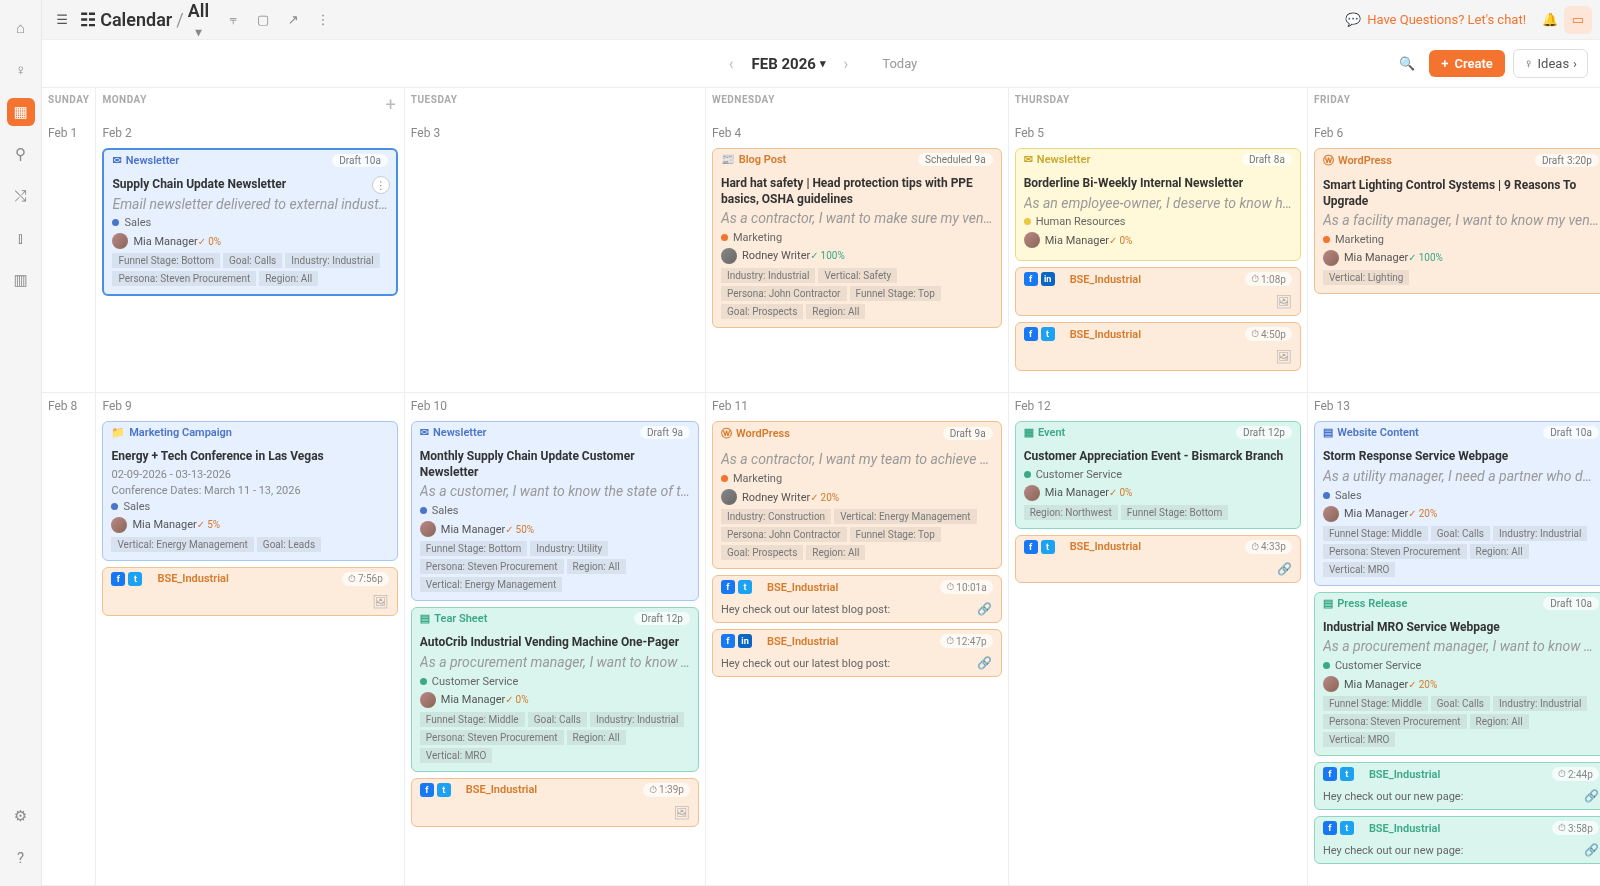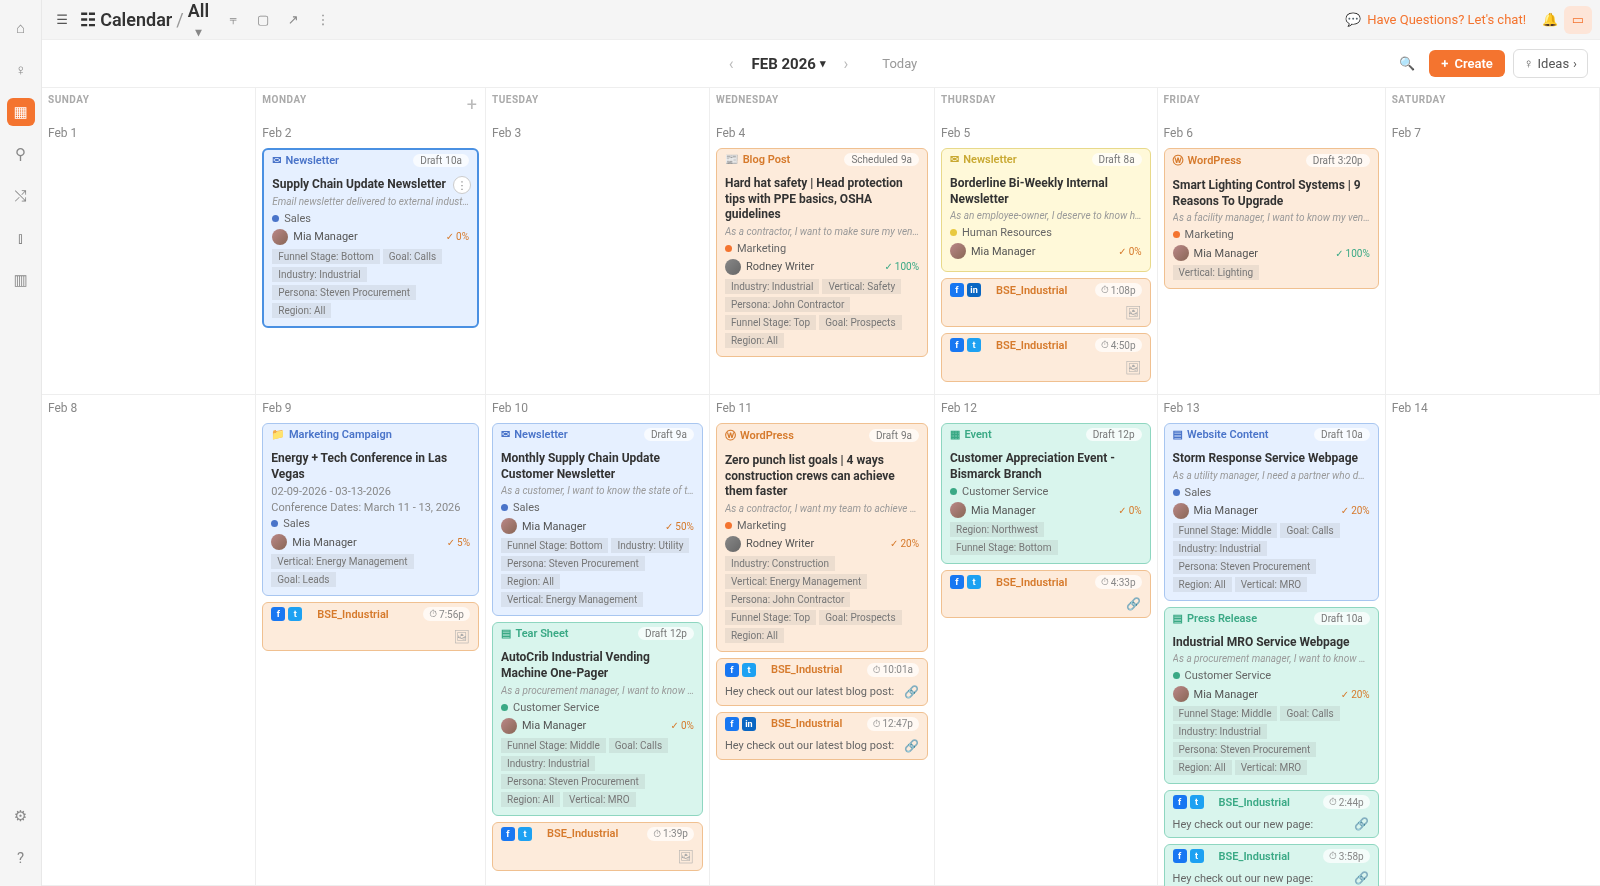--- a/index.html
+++ b/index.html
@@ -47,28 +47,28 @@
 .card-head { display: flex; align-items: center; justify-content: space-between; padding: 4px 8px; font-size: 11px; }
 .card-type { display: flex; align-items: center; gap: 4px; font-weight: 600; }
 .card-type .ic { font-size: 11px; }
 .type-blue { color: #4a74c9; }
 .type-orange { color: #d67a2c; }
 .type-yellow { color: #c9a932; }
 .type-teal { color: #3aa985; }
 .status-pill { background: rgba(255,255,255,0.7); border-radius: 10px; padding: 1px 7px; font-size: 10px; color: #777; display: flex; gap: 3px; }
 .card-body { padding: 6px 8px 8px; }
 .card-title { font-weight: 700; color: #333; line-height: 1.3; margin-bottom: 3px; }
-.card-desc { font-style: italic; color: #999; font-size: 10px; line-height: 1.2; margin-bottom: 4px; white-space: nowrap; overflow: hidden; text-overflow: ellipsis; }
+.card-desc { font-style: italic; color: #999; font-size: 14px; line-height: 1.2; margin-bottom: 4px; white-space: nowrap; overflow: hidden; text-overflow: ellipsis; }
 .card-camp { display: flex; align-items: center; gap: 5px; font-size: 11px; color: #666; margin-bottom: 4px; }
 .dot { width: 7px; height: 7px; border-radius: 50%; display: inline-block; }
 .dot-blue { background: #4a74c9; }
 .dot-orange { background: #f4742f; }
 .dot-yellow { background: #e8c940; }
 .dot-teal { background: #3aa985; }
-.assignee-row { display: flex; align-items: center; justify-content: space-between; margin-bottom: 4px; }
+.assignee-row { display: flex; align-items: center; justify-content: flex-start; margin-bottom: 4px; }
 .assignee { display: flex; align-items: center; gap: 5px; font-size: 11px; color: #555; }
 .avatar { width: 16px; height: 16px; border-radius: 50%; background: linear-gradient(135deg,#b88,#865); }
 .avatar2 { width: 16px; height: 16px; border-radius: 50%; background: linear-gradient(135deg,#888,#666); }
 .progress { color: #d67a2c; font-size: 10px; display: flex; align-items: center; gap: 2px; }
 .progress.green { color: #3aa985; }
 .tags { display: flex; flex-wrap: wrap; gap: 3px; }
 .tag { background: rgba(140,140,140,0.15); border-radius: 0; padding: 2px 6px; font-size: 10px; color: #777; }
 .more-dots { position: absolute; right: 6px; top: 26px; width: 18px; height: 18px; border-radius: 50%; border: 1px solid #ccc; background: #fff; display: flex; align-items: center; justify-content: center; font-size: 11px; color: #888; cursor: pointer; }
 .social-card { border-radius: 6px; border: 1px solid #f0c090; background: #fdebdb; margin-bottom: 6px; font-size: 11px; }
 .social-card.teal-s { border-color: #8ed6c0; background: #d9f5ed; }
@@ -482,21 +482,20 @@
             <span class="card-type type-orange">
                 <span class="ic">ⓦ</span>
                 <span>WordPress</span>
               </span>
             <span class="status-pill">
                 <span>Draft</span>
                 <span>9a</span>
               </span>
           </div>
           <div class="card-body">
-            <div class="card-title">Zero punch list goals | 4 ways construction crews can achieve them faster</div>
             <div class="card-desc">As a contractor, I want my team to achieve …</div>
             <div class="card-camp">
                 <span class="dot dot-orange"></span>
                 <span>Marketing</span>
               </div>
             <div class="assignee-row">
               <span class="assignee">
                   <span class="avatar2"></span>
                   <span>Rodney Writer</span>
                 </span>

